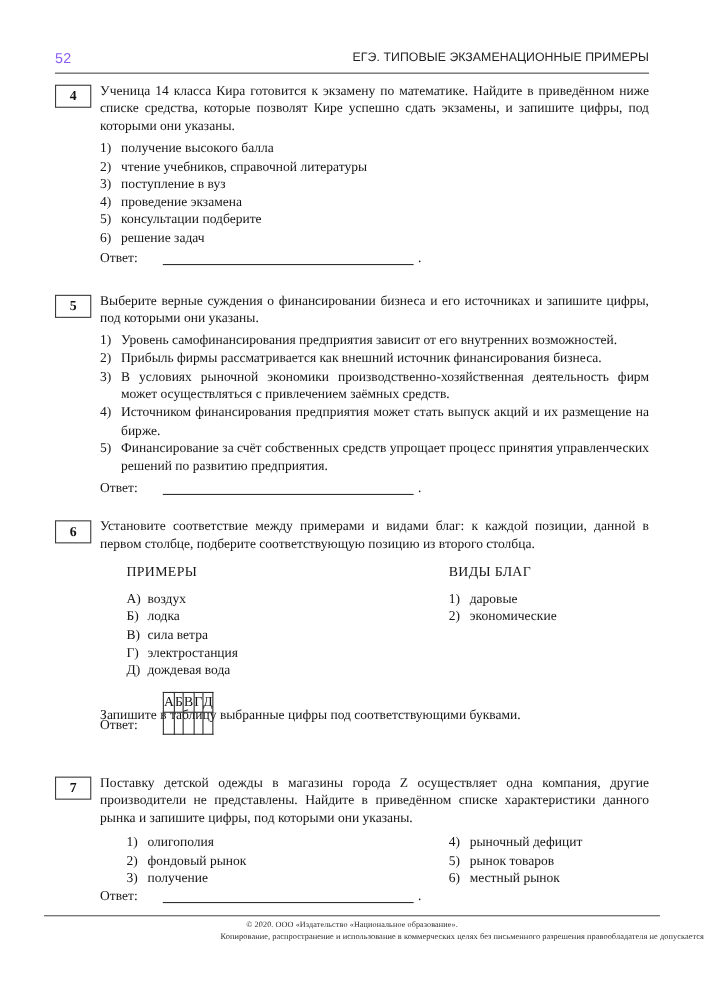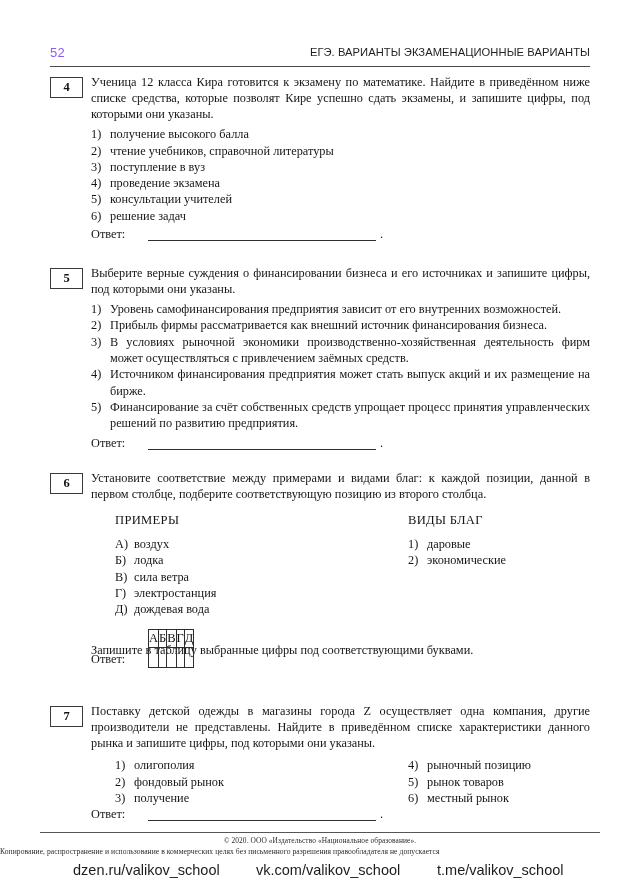--- a/index.html
+++ b/index.html
@@ -211,21 +211,21 @@
     font-size: 7.4px;
     line-height: 10px;
     color: #2b2b2b;
     letter-spacing: .1px;
   }
   .copy2 {
     position: absolute;
     left: 0;
     top: 846px;
     width: 640px;
-    text-align: left;
+    text-align: right;
     font-size: 7.6px;
     line-height: 11px;
     color: #2b2b2b;
     letter-spacing: .05px;
   }
   .links {
     position: absolute;
     left: 0;
     top: 862px;
     width: 640px;
@@ -243,34 +243,34 @@
   .links .l2 { left: 256px; }
   .links .l3 { left: 437px; }
 </style>
 </head>
 <body>
 
 <div class="page">
 
   <div class="runhead">
     <div class="folio">52</div>
-    <div class="runtitle">ЕГЭ. ВАРИАНТЫ ЭКЗАМЕНАЦИОННЫЕ ВАРИАНТЫ</div>
+    <div class="runtitle">ЕГЭ. ТИПОВЫЕ ЭКЗАМЕНАЦИОННЫЕ ПРИМЕРЫ</div>
   </div>
   <div class="runrule"></div>
 
   <div class="task" style="top:74px;">
     <div class="tasknum" style="top:3px;">4</div>
     <div class="taskbody" style="top:0;">
-      <p class="stem">Ученица 12 класса Кира готовится к экзамену по математике. Найдите в приведённом ниже списке средства, которые позволят Кире успешно сдать экзамены, и запишите цифры, под которыми они указаны.</p>
+      <p class="stem">Ученица 14 класса Кира готовится к экзамену по математике. Найдите в приведённом ниже списке средства, которые позволят Кире успешно сдать экзамены, и запишите цифры, под которыми они указаны.</p>
       <ul class="opts">
         <li><span class="mk">1)</span><span>получение высокого балла</span></li>
         <li><span class="mk">2)</span><span>чтение учебников, справочной литературы</span></li>
         <li><span class="mk">3)</span><span>поступление в вуз</span></li>
         <li><span class="mk">4)</span><span>проведение экзамена</span></li>
-        <li><span class="mk">5)</span><span>консультации учителей</span></li>
+        <li><span class="mk">5)</span><span>консультации подберите</span></li>
         <li><span class="mk">6)</span><span>решение задач</span></li>
       </ul>
     </div>
   </div>
 
   <div class="answer" style="top:226px;">
     <span class="lbl">Ответ:</span>
     <span class="rule"></span>
     <span class="dot">.</span>
   </div>
@@ -354,37 +354,32 @@
       <div class="cols" style="height:56px; margin-top:6px;">
         <div class="col-l">
           <ul class="opts">
             <li><span class="mk">1)</span><span>олигополия</span></li>
             <li><span class="mk">2)</span><span>фондовый рынок</span></li>
             <li><span class="mk">3)</span><span>получение</span></li>
           </ul>
         </div>
         <div class="col-r">
           <ul class="opts">
-            <li><span class="mk">4)</span><span>рыночный позицию</span></li>
+            <li><span class="mk">4)</span><span>рыночный дефицит</span></li>
             <li><span class="mk">5)</span><span>рынок товаров</span></li>
             <li><span class="mk">6)</span><span>местный рынок</span></li>
           </ul>
         </div>
       </div>
     </div>
   </div>
 
   <div class="answer" style="top:806px;">
     <span class="lbl">Ответ:</span>
     <span class="rule"></span>
     <span class="dot">.</span>
   </div>
 
   <div class="footrule"></div>
   <div class="copy1">© 2020. ООО «Издательство «Национальное образование».</div>
   <div class="copy2">Копирование, распространение и использование в коммерческих целях без письменного разрешения правообладателя не допускается</div>
-  <div class="links">
-    <span class="l1">dzen.ru/valikov_school</span>
-    <span class="l2">vk.com/valikov_school</span>
-    <span class="l3">t.me/valikov_school</span>
-  </div>
 
 </div>
 
 </body></html>

